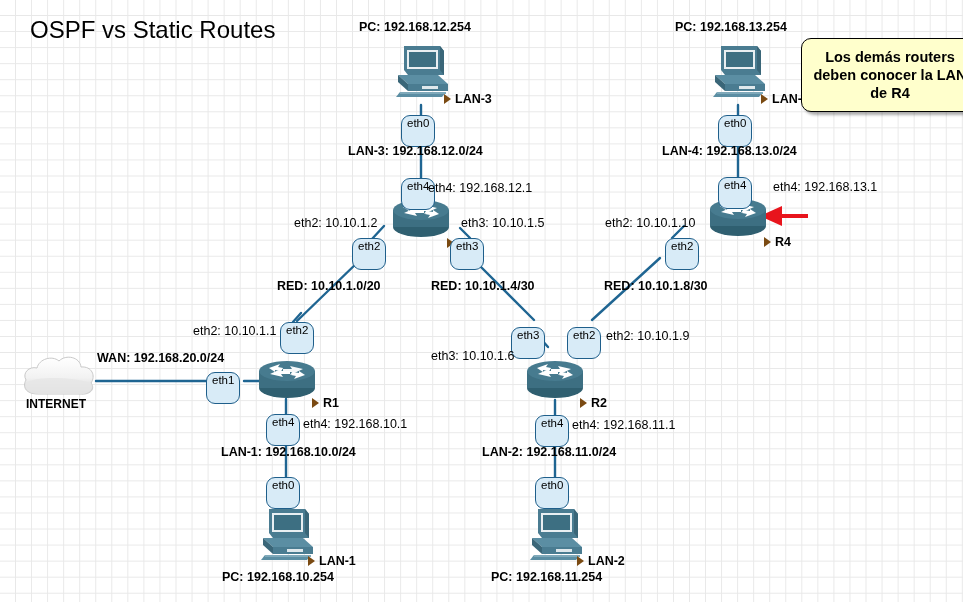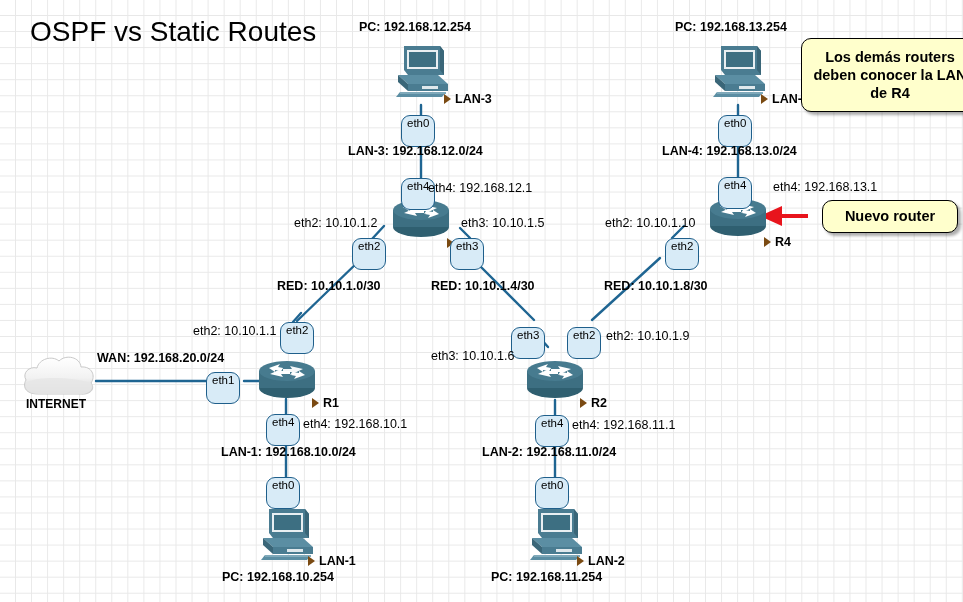--- a/index.html
+++ b/index.html
@@ -25,21 +25,21 @@
     position:absolute;
     white-space:nowrap;
     color:#000000;
     line-height:1.1;
     -webkit-font-smoothing:antialiased;
   }
   .lbl-bold{font-weight:bold;font-size:12.5px;}
   .lbl-plain{font-weight:normal;font-size:12.5px;}
   .title{
     position:absolute;
-    font-size:28px;
+    font-size:24px;
     font-weight:normal;
     color:#000000;
     white-space:nowrap;
   }
 
   
   .eth{
     position:absolute;
     background:#d8ebf7;
     border:1.6px solid #1f5f8b;
@@ -326,34 +326,33 @@
   <div class="eth" style="left:511px;top:327px;">eth3</div>
   <div class="eth" style="left:567px;top:327px;">eth2</div>
   <div class="eth" style="left:206px;top:372px;">eth1</div>
   <div class="eth" style="left:266px;top:414px;">eth4</div>
   <div class="eth" style="left:535px;top:415px;">eth4</div>
   <div class="eth" style="left:266px;top:477px;">eth0</div>
   <div class="eth" style="left:535px;top:477px;">eth0</div>
 
   <div class="lbl lbl-bold" style="left:348px;top:145px;">LAN-3: 192.168.12.0/24</div>
   <div class="lbl lbl-bold" style="left:662px;top:145px;">LAN-4: 192.168.13.0/24</div>
-  <div class="lbl lbl-bold" style="left:277px;top:280px;">RED: 10.10.1.0/30</div>
+  <div class="lbl lbl-bold" style="left:277px;top:280px;">RED: 10.10.1.0/20</div>
   <div class="lbl lbl-bold" style="left:431px;top:280px;">RED: 10.10.1.4/30</div>
   <div class="lbl lbl-bold" style="left:604px;top:280px;">RED: 10.10.1.8/30</div>
   <div class="lbl lbl-bold" style="left:97px;top:352px;">WAN: 192.168.20.0/24</div>
   <div class="lbl lbl-bold" style="left:221px;top:446px;">LAN-1: 192.168.10.0/24</div>
   <div class="lbl lbl-bold" style="left:482px;top:446px;">LAN-2: 192.168.11.0/24</div>
 
   <div class="lbl lbl-plain" style="left:428px;top:182px;">eth4: 192.168.12.1</div>
   <div class="lbl lbl-plain" style="left:745px;top:181px;margin-left:28px;">eth4: 192.168.13.1</div>
   <div class="lbl lbl-plain" style="left:294px;top:217px;">eth2: 10.10.1.2</div>
   <div class="lbl lbl-plain" style="left:461px;top:217px;">eth3: 10.10.1.5</div>
   <div class="lbl lbl-plain" style="left:605px;top:217px;">eth2: 10.10.1.10</div>
   <div class="lbl lbl-plain" style="left:193px;top:325px;">eth2: 10.10.1.1</div>
   <div class="lbl lbl-plain" style="left:606px;top:330px;">eth2: 10.10.1.9</div>
   <div class="lbl lbl-plain" style="left:431px;top:350px;">eth3: 10.10.1.6</div>
   <div class="lbl lbl-plain" style="left:303px;top:418px;">eth4: 192.168.10.1</div>
   <div class="lbl lbl-plain" style="left:572px;top:419px;">eth4: 192.168.11.1</div>
 
   <div class="callout" style="left:801px;top:38px;width:178px;height:74px;">Los demás routers deben conocer la LAN de R4</div>
-  <div class="callout" style="left:822px;top:200px;width:136px;height:33px;">Nuevo router</div>
 
 </div>
 
 </body></html>

